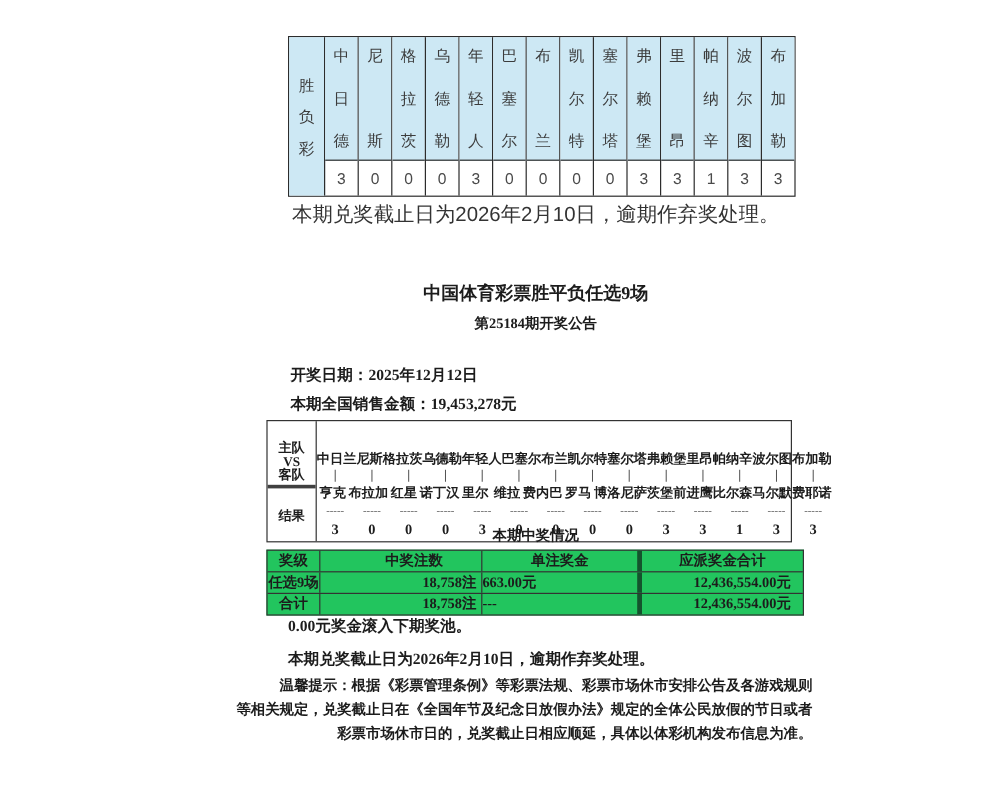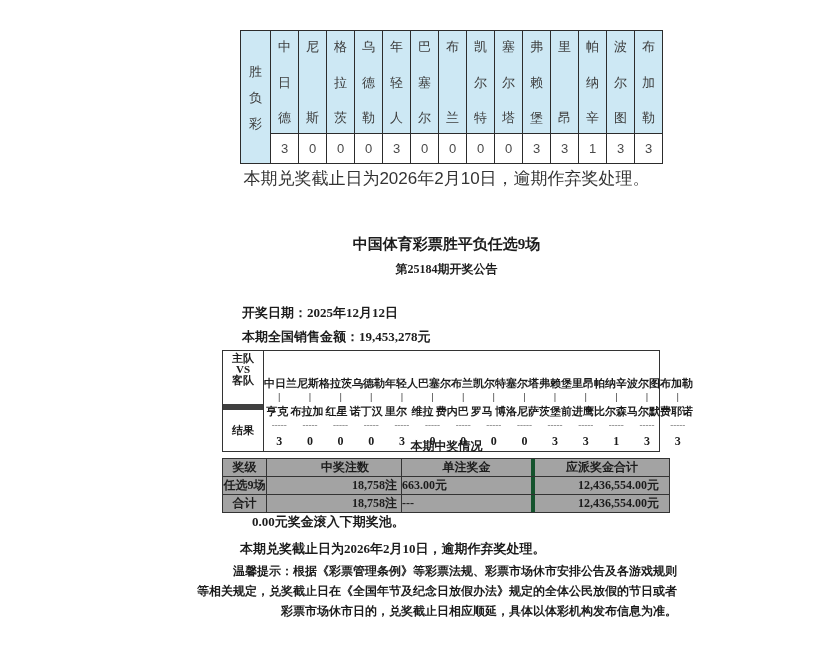--- a/index.html
+++ b/index.html
@@ -39,45 +39,45 @@
   
   .serif{font-family:"Liberation Serif","DejaVu Serif",serif;font-weight:bold;color:var(--serif-text);}
   .ann-title{left:74px;top:235px;width:745px;text-align:center;font-size:15px;}
   .ann-subtitle{left:74px;top:261px;width:745px;text-align:center;font-size:12px;}
   .draw-date{left:242px;top:304px;font-size:13px;}
   .sales-line{left:242px;top:328px;font-size:13px;}
 
   
   .match-table{left:222px;top:350px;width:438px;display:flex;border:1px solid #333;font-size:11px;box-sizing:border-box;background:#fff;}
   .mt-labels{width:40px;border-right:1px solid #333;display:flex;flex-direction:column;text-align:center;flex:none;}
-  .mt-label-top{height:49px;border-bottom:6px solid #404040;display:flex;flex-direction:column;justify-content:flex-start;padding:2px 0;}
+  .mt-label-top{height:49px;border-bottom:3px solid #404040;display:flex;flex-direction:column;justify-content:flex-end;padding:2px 0;}
   .mt-label-top div{line-height:1;}
   .mt-label-result{flex:1;display:flex;align-items:center;justify-content:center;}
   .mt-grid{flex:1;display:flex;flex-direction:column;margin-top:24px;}
   .mt-row{display:flex;}
   .mt-row > div{flex:1;text-align:center;white-space:nowrap;overflow:visible;}
   .mt-home{height:16px;line-height:16px;}
   .mt-vs{height:13px;line-height:10px;color:#444;}
   .mt-away{height:17px;line-height:14px;}
   .mt-dash{height:10px;line-height:8px;color:#777;font-size:9px;}
   .mt-result{height:20px;line-height:20px;font-size:12px;}
 
   
   .win-title{left:74px;top:438px;width:745px;text-align:center;font-size:12px;}
-  .prize-table{left:222px;top:458px;width:446px;border:1px solid #333;font-size:12px;background:#a3a3a3;}
+  .prize-table{left:222px;top:458px;width:446px;border:1px solid #333;font-size:12px;background:#22c55e;}
   .pt-row{display:flex;height:17px;line-height:17px;}
   .pt-row + .pt-row{border-top:1px solid #333;}
   .pt-row > div{box-sizing:border-box;}
   .pt-c0{width:43px;text-align:center;}
   .pt-c1{width:135px;border-left:1px solid #333;text-align:right;padding-right:4px;padding-left:22px;}
   .pt-c2{width:130px;border-left:1px solid #333;text-align:left;padding-right:4px;}
   .pt-c3{flex:1;border-left:4px solid #14532d;text-align:right;padding-right:10px;}
   .pt-head > div{text-align:center;padding-right:0;}
 
-  .rollover{left:252px;top:513px;font-size:13px;text-align:center;}
+  .rollover{left:240px;top:513px;font-size:13px;text-align:center;}
   .deadline2{left:240px;top:540px;font-size:13px;}
   .tips{left:193px;top:561px;width:484px;font-size:12px;line-height:20px;text-indent:30px;text-align:right;}
 </style>
 </head>
 <body>
 
 <div class="abs top-table">
   <div class="tt-label">
       <span class="vch">胜</span>
       <span class="vch">负</span>

